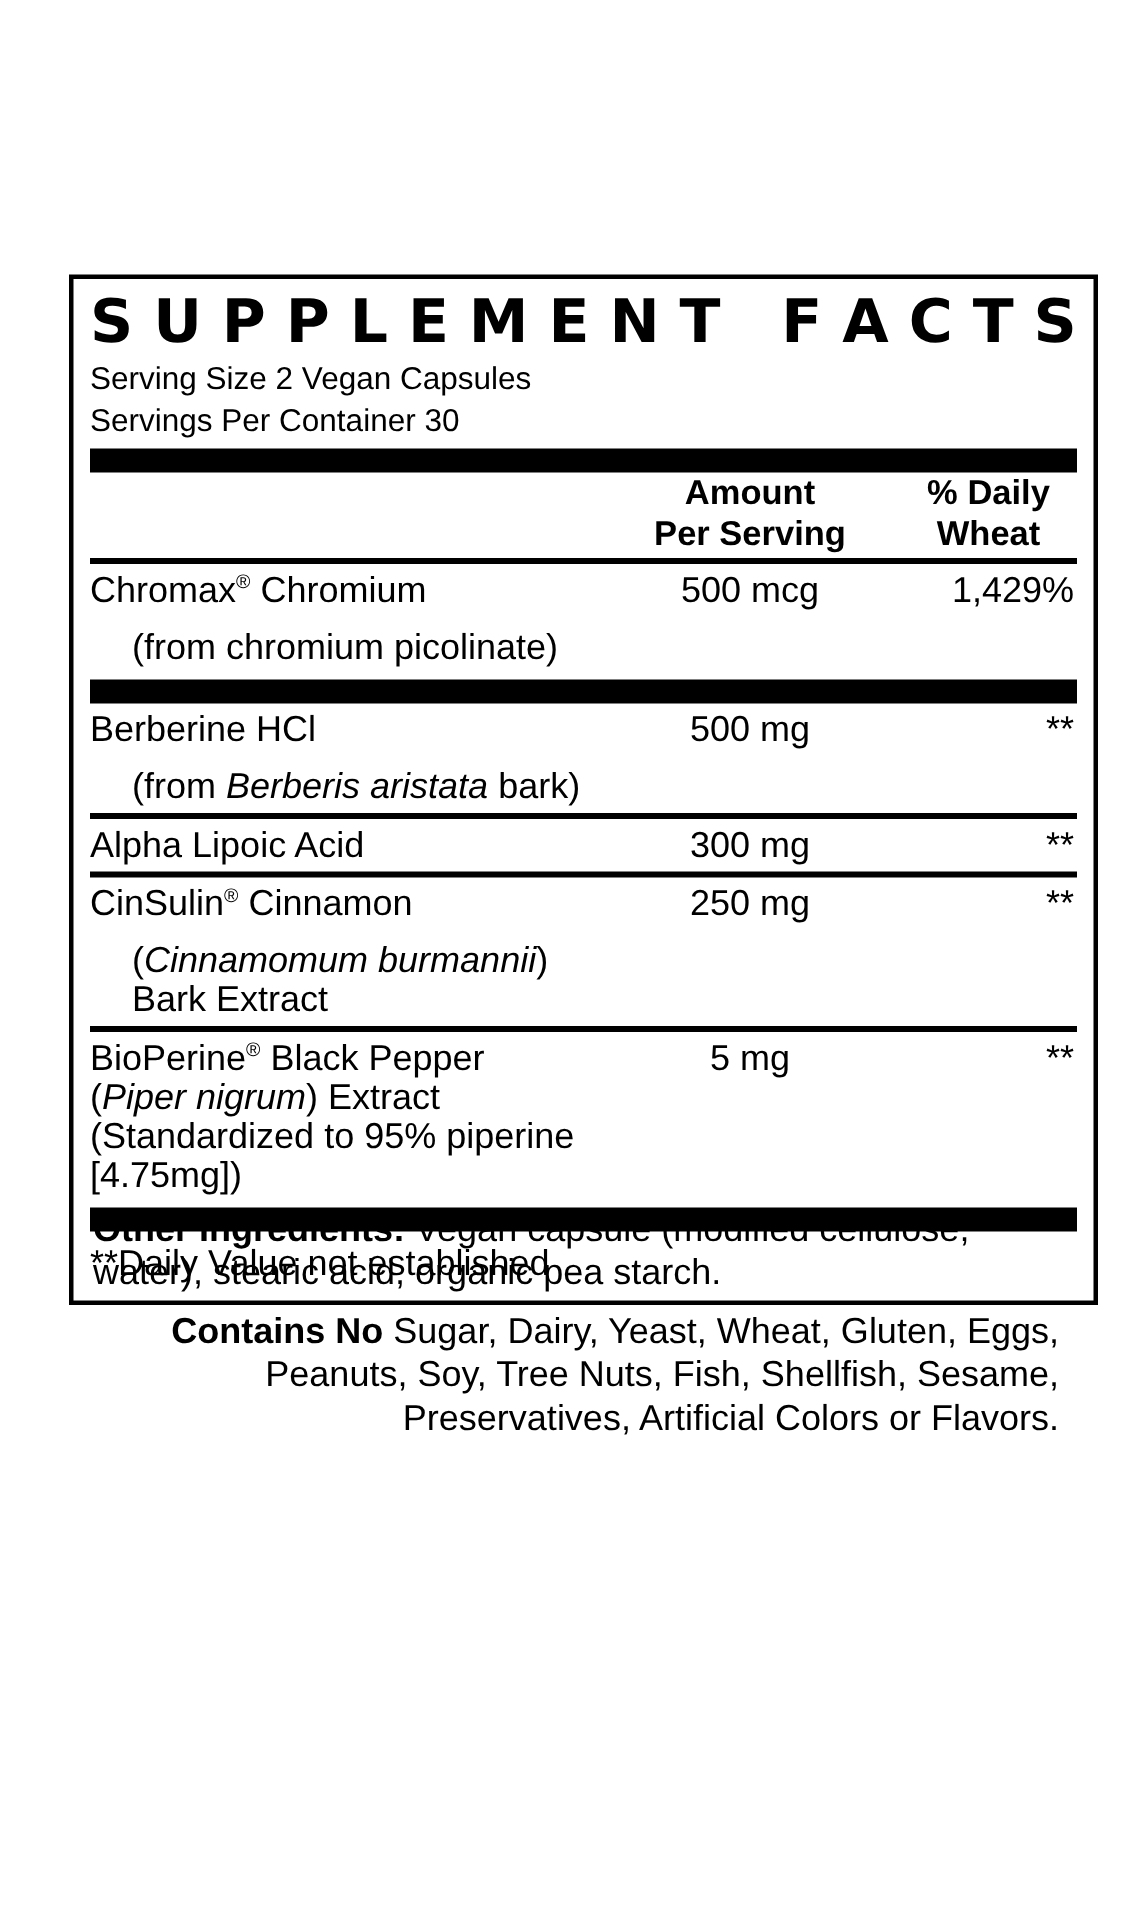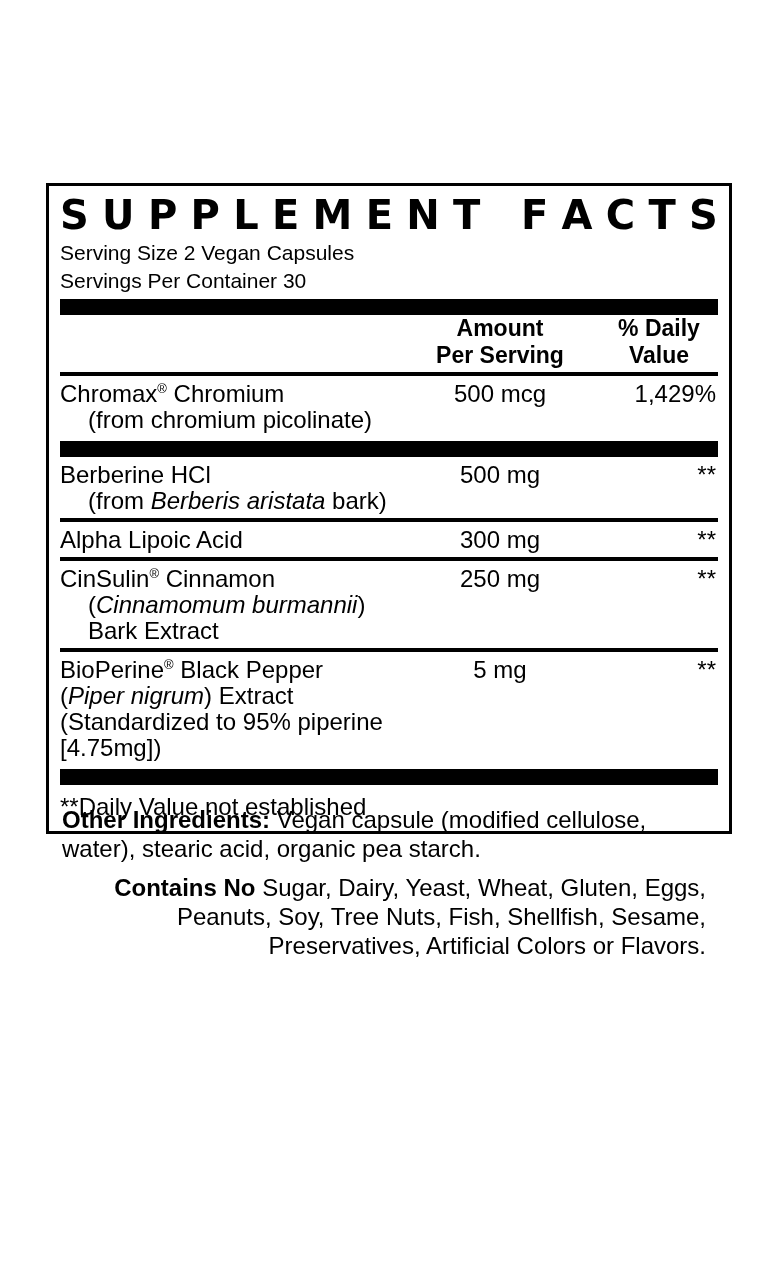--- a/index.html
+++ b/index.html
@@ -54,21 +54,21 @@
   .hdr-dv { text-align: center; }
   .rule-hdr { height: 4px; background: #000; margin-top: 3px; }
   .rule-thin { height: 4px; background: #000; }
   .ing-row {
     display: grid;
     grid-template-columns: 1fr 200px 118px;
     font-size: 24px;
     line-height: 26px;
     padding: 5px 0 4px 0;
   }
-  .ing-line.indent { padding-left: 28px; }
+  .ing-line.indent { padding-left: 28px; margin-top: 12px; }
   .ing-amount { text-align: center; }
   .ing-dv { text-align: right; padding-right: 2px; }
   .italic { font-style: italic; }
   sup.regmark {
     font-size: 13px;
     line-height: 0;
   }
   .footnote {
     font-size: 24px;
     line-height: 26px;
@@ -118,21 +118,21 @@
     <div class="bar-thick"></div>
 
     <div class="hdr-row">
       <div class="hdr-name"></div>
       <div class="hdr-amount">
         <div>Amount</div>
         <div>Per Serving</div>
       </div>
       <div class="hdr-dv">
         <div>% Daily</div>
-        <div>Value</div>
+        <div>Wheat</div>
       </div>
     </div>
 
     <div class="rule-hdr"></div>
 
     <div id="rows">
         <div class="ing-row">
           <div class="ing-name">
             <div class="ing-line"><span>Chromax</span><sup class="regmark">®</sup><span> Chromium</span></div>
             <div class="ing-line indent"><span>(from chromium picolinate)</span></div>

